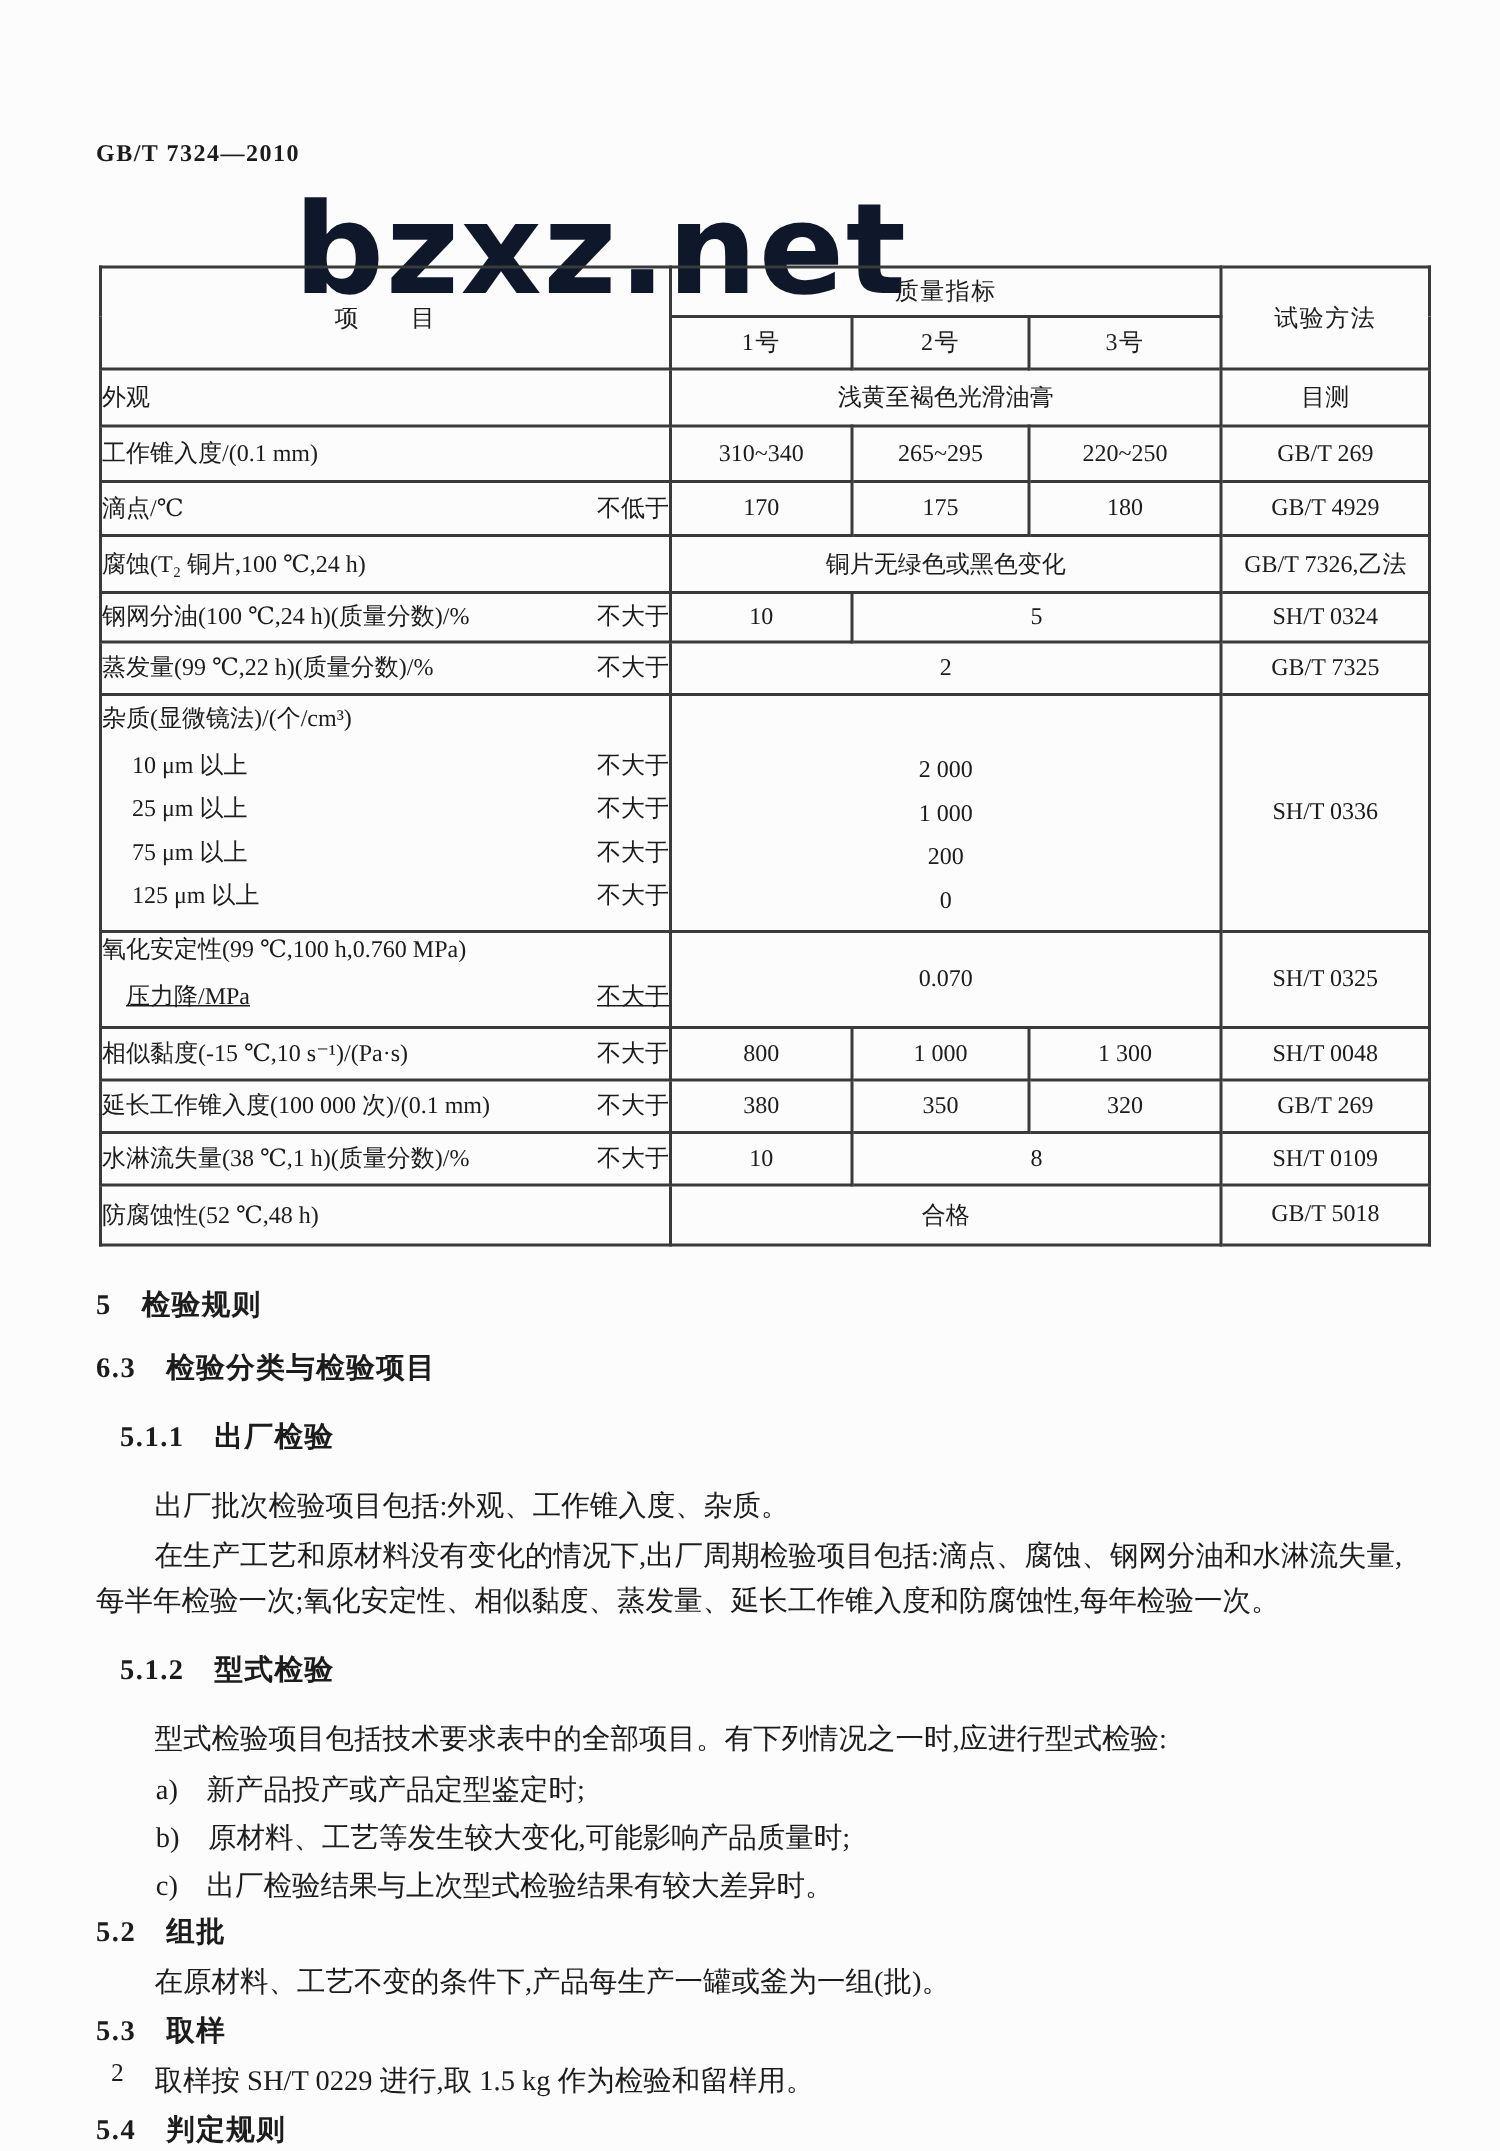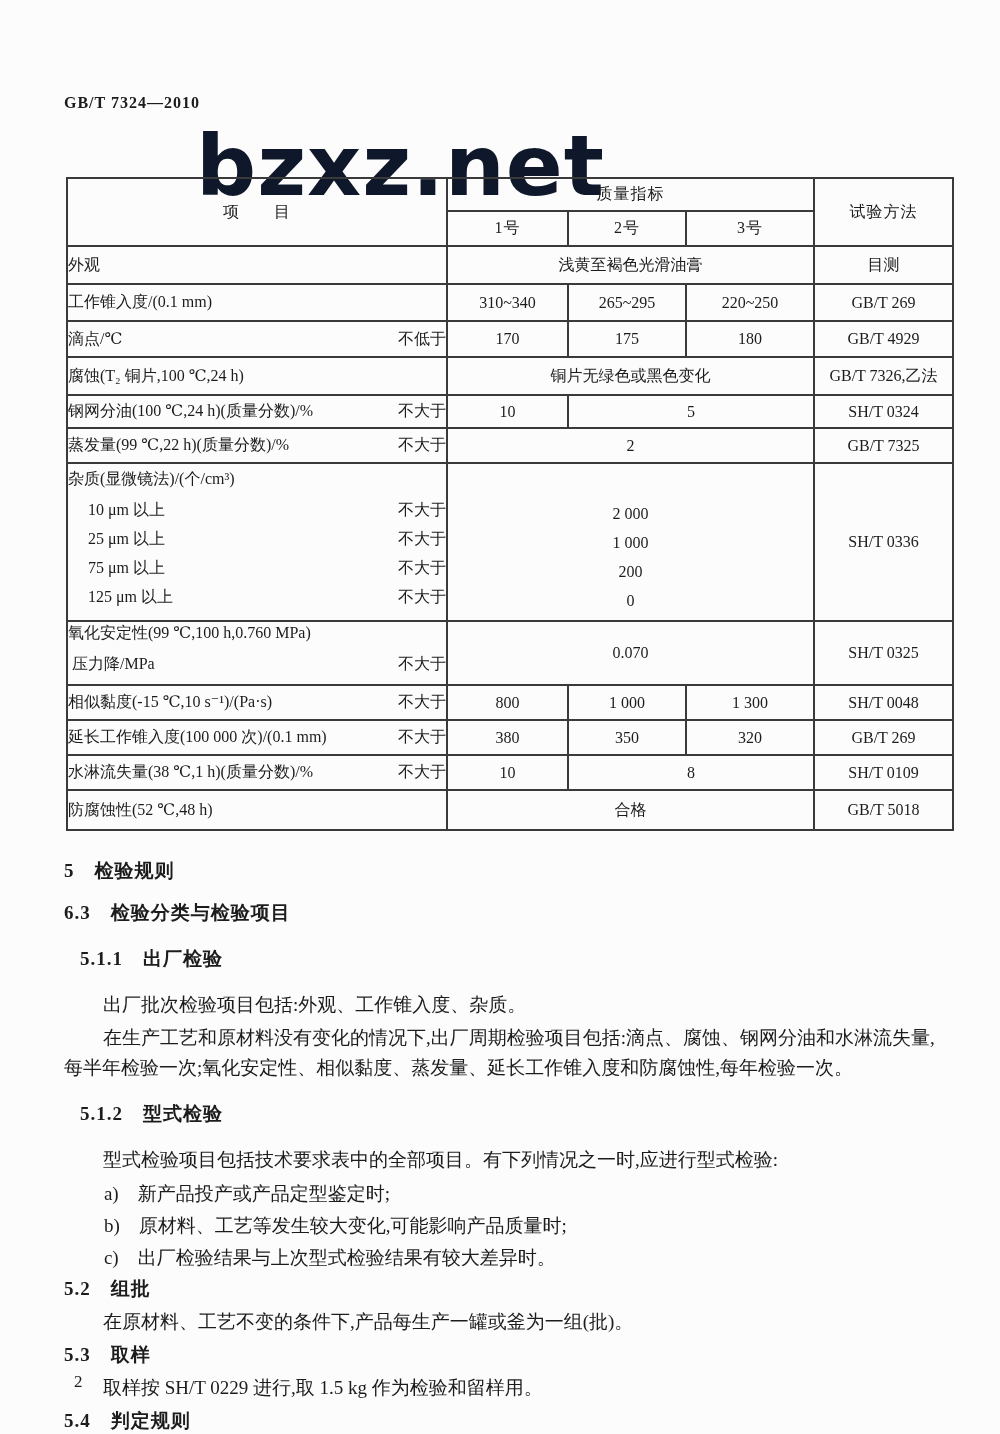--- a/index.html
+++ b/index.html
@@ -42,21 +42,21 @@
   }
   .c{background:transparent;}
   .hd{text-align:center;letter-spacing:1px;}
   .label{padding:0 6px 0 9px;}
   .lq{display:flex;justify-content:space-between;align-items:center;}
   .lq .q{white-space:nowrap;padding-left:6px;}
   .v,.m{text-align:center;}
   .line{display:flex;justify-content:space-between;align-items:flex-start;height:29px;}
   .line.first{justify-content:flex-start;height:31px;}
   .line.sub{padding-left:20px;}
-  .line.sub2{padding-left:4px;}
+  .line.sub2{padding-left:16px;text-decoration:underline;}
   .vstack{padding:0;}
   .vline{height:29px;display:flex;align-items:center;justify-content:center;}
   .vline.first{height:31px;}
   .sections{
     position:absolute;left:64px;top:850px;width:888px;
     font-size:19px;z-index:1;
   }
   .sh1{font-weight:bold;line-height:30px;margin:6px 0 12px;letter-spacing:1px;}
   .sh2{font-weight:bold;line-height:30px;margin:0 0 3px;letter-spacing:1px;}
   .sh3{font-weight:bold;line-height:30px;margin:16px;letter-spacing:1px;}

